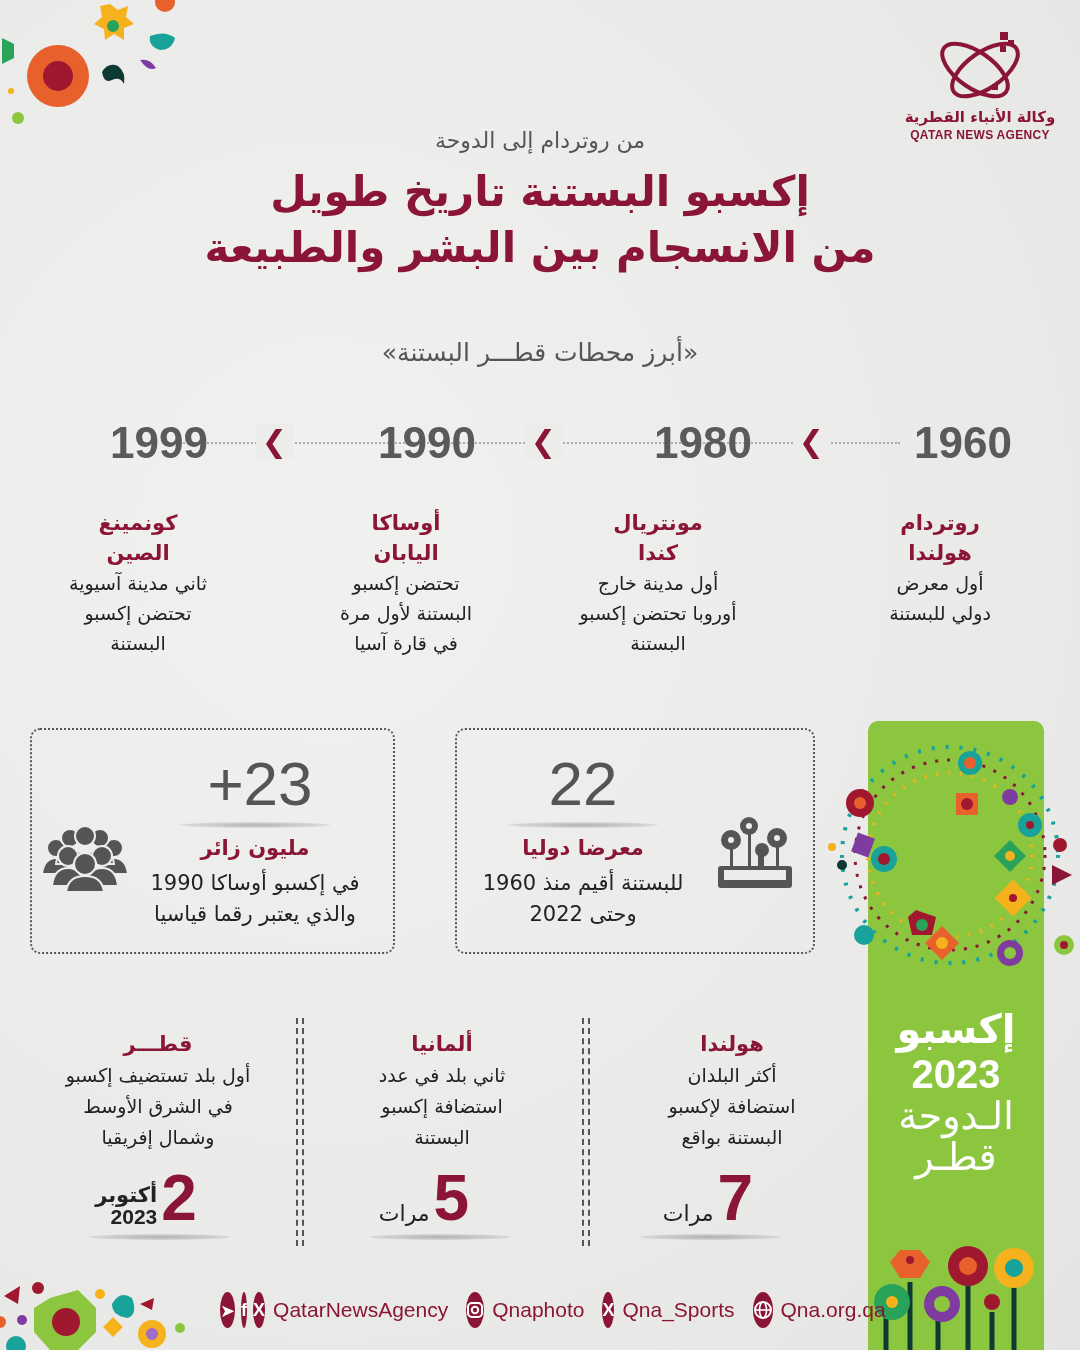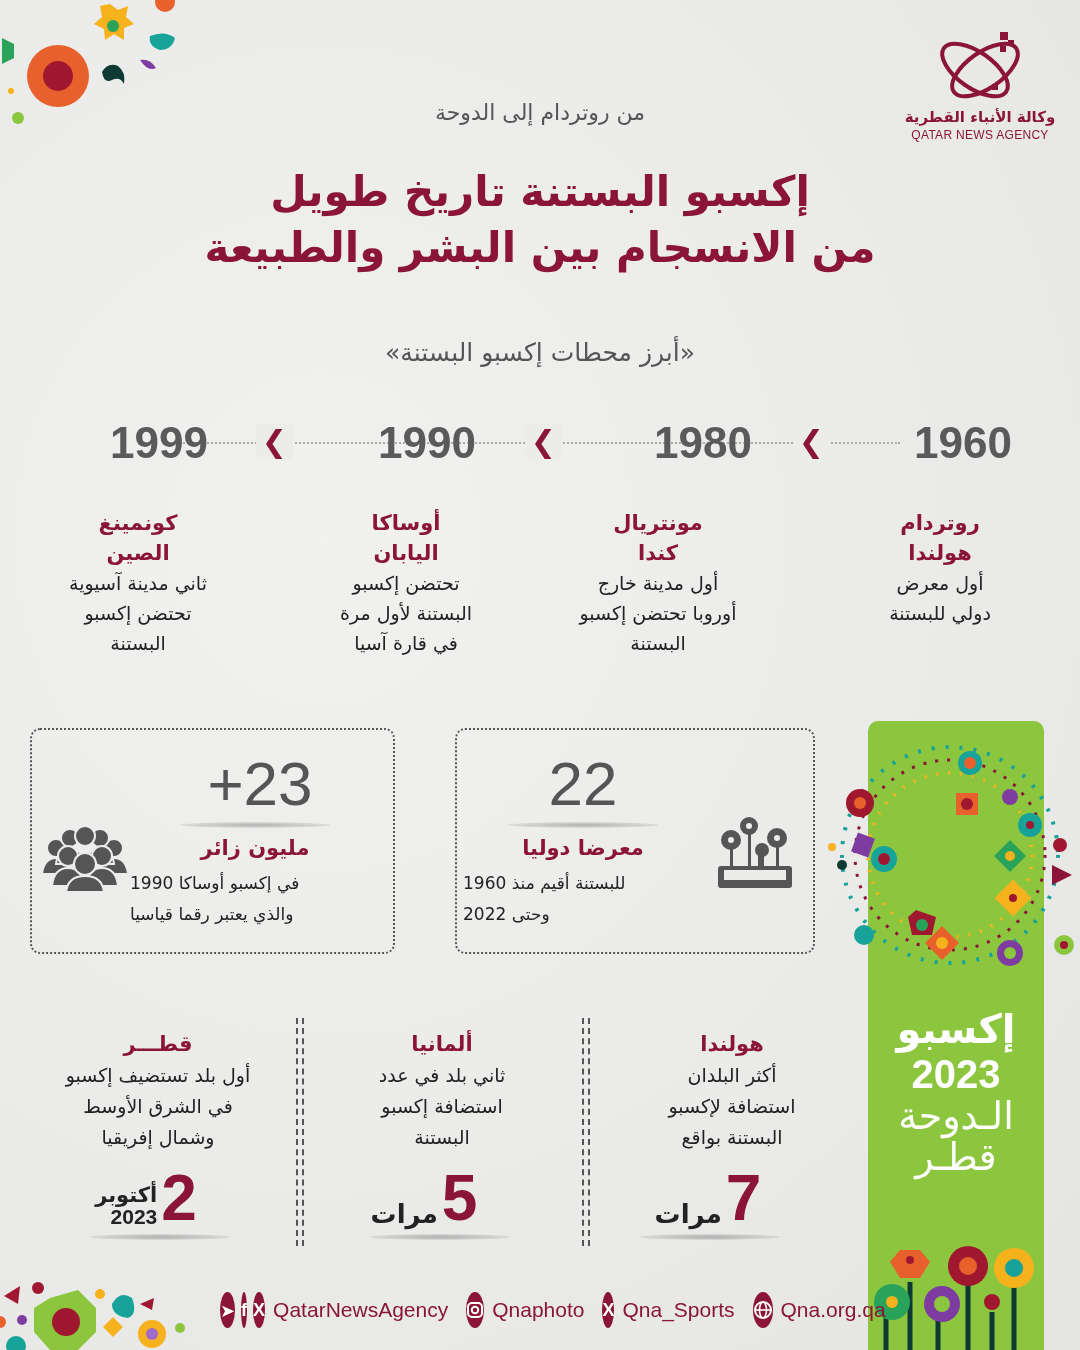--- a/index.html
+++ b/index.html
@@ -3,51 +3,51 @@
 <meta charset="utf-8">
 <style>
   * { box-sizing: border-box; margin: 0; padding: 0; }
   body { width: 1080px; height: 1350px; overflow: hidden; background: #ececeb; font-family: "DejaVu Sans", sans-serif; position: relative; color: #222; }
   .page { position: absolute; inset: 0; background: radial-gradient(ellipse at 30% 40%, #f1f1f0 0%, #e9e9e8 70%, #e4e4e3 100%); }
 
   
   .logo { position: absolute; left: 900px; top: 28px; width: 160px; text-align: center; }
   .logo svg { display: block; margin: 0 auto; }
   .logo-ar { font-size: 15px; font-weight: bold; color: #8a1538; margin-top: 4px; direction: rtl; }
-  .logo-en { font-family: "Liberation Sans", sans-serif; font-size: 12px; font-weight: normal; color: #8a1538; letter-spacing: 0.3px; margin-top: 2px; }
-
-  .kicker { position: absolute; top: 100px; left: 0; width: 1080px; text-align: center; font-size: 22px; color: #555; direction: rtl; }
+  .logo-en { font-family: "Liberation Sans", sans-serif; font-size: 12px; font-weight: bold; color: #8a1538; letter-spacing: 0.3px; margin-top: 2px; }
+
+  .kicker { position: absolute; top: 128px; left: 0; width: 1080px; text-align: center; font-size: 22px; color: #555; direction: rtl; }
   .title { position: absolute; top: 164px; left: 0; width: 1080px; text-align: center; font-size: 42px; font-weight: bold; color: #8a1538; line-height: 56px; direction: rtl; }
   .subtitle { position: absolute; top: 338px; left: 0; width: 1080px; text-align: center; font-size: 25px; color: #555; direction: rtl; }
 
   
   .timeline { position: absolute; top: 418px; left: 60px; width: 960px; height: 50px; }
   .tl-dots { position: absolute; top: 24px; left: 120px; right: 120px; border-top: 2px dotted #aaa; }
   .year { position: absolute; top: 0; font-family: "Liberation Sans", sans-serif; font-size: 44px; font-weight: bold; color: #5a5a5a; width: 140px; text-align: right; background: transparent; }
   .chev { position: absolute; top: 6px; font-size: 30px; font-weight: bold; color: #8a1538; background: #ececeb; padding: 0 6px; }
 
   .stations { position: absolute; top: 508px; left: 0; width: 1080px; }
   .station { position: absolute; width: 220px; text-align: center; direction: rtl; }
   .st-city { font-size: 21px; font-weight: bold; color: #8a1538; line-height: 30px; }
   .st-desc { font-size: 19px; color: #222; line-height: 30px; }
 
   
   .stat-box { position: absolute; border: 2px dotted #555; border-radius: 10px; }
   .big-num { position: absolute; font-family: "Liberation Sans", sans-serif; font-size: 62px; color: #555; text-align: center; }
   .shadow-line { position: absolute; height: 6px; border-radius: 50%; background: radial-gradient(ellipse, rgba(0,0,0,0.25), rgba(0,0,0,0)); }
   .stat-label { position: absolute; text-align: center; direction: rtl; font-size: 21px; font-weight: bold; color: #8a1538; }
-  .stat-desc { position: absolute; text-align: left; direction: rtl; font-size: 17px; line-height: 31px; color: #222; }
+  .stat-desc { position: absolute; text-align: center; direction: rtl; font-size: 21px; line-height: 31px; color: #222; }
 
   
   .country { position: absolute; width: 240px; text-align: center; direction: rtl; }
   .c-name { font-size: 21px; font-weight: bold; color: #8a1538; line-height: 32px; }
   .c-desc { font-size: 19px; line-height: 31px; color: #222; }
   .c-count { position: absolute; direction: rtl; display: flex; align-items: flex-end; justify-content: center; width: 240px; gap: 4px; }
   .c-big { font-family: "Liberation Sans", sans-serif; font-size: 64px; font-weight: bold; color: #8a1538; line-height: 60px; }
-  .c-small { font-size: 26px; font-weight: bold; color: #222; line-height: 28px; }
+  .c-small { font-size: 22px; font-weight: normal; color: #222; line-height: 28px; }
   .c-small2 { font-size: 21px; font-weight: bold; color: #222; line-height: 22px; text-align: right; }
   .vdiv { position: absolute; width: 8px; border-left: 2px dashed #555; border-right: 2px dashed #555; }
 
   
   .green { position: absolute; left: 868px; top: 721px; width: 176px; height: 629px; background: #8cc63f; border-radius: 10px 10px 0 0; }
   .expo-text { position: absolute; left: 868px; top: 1005px; width: 176px; text-align: center; color: #fff; }
   .expo-1 { font-size: 40px; font-weight: bold; direction: rtl; line-height: 48px; }
   .expo-2 { font-family: "Liberation Sans", sans-serif; font-size: 40px; font-weight: bold; line-height: 42px; }
   .expo-3 { font-size: 38px; direction: rtl; line-height: 42px; font-weight: 300; }
   .expo-4 { font-size: 38px; direction: rtl; line-height: 40px; }
@@ -87,21 +87,21 @@
     </svg>
     <div class="logo-ar">وكالة الأنباء القطرية</div>
     <div class="logo-en">QATAR NEWS AGENCY</div>
   </div>
 
   <div class="kicker">من روتردام إلى الدوحة</div>
   <div class="title">
     <div>إكسبو البستنة تاريخ طويل</div>
     <div>من الانسجام بين البشر والطبيعة</div>
   </div>
-  <div class="subtitle">«أبرز محطات إكسبو البستنة»</div>
+  <div class="subtitle">«أبرز محطات قطـــر البستنة»</div>
 
   <div class="timeline">
     <div class="tl-dots"></div>
     <div class="year" style="right:8px">1960</div>
     <div class="chev" style="right:190px">❮</div>
     <div class="year" style="right:268px">1980</div>
     <div class="chev" style="right:458px">❮</div>
     <div class="year" style="right:544px">1990</div>
     <div class="chev" style="right:727px">❮</div>
     <div class="year" style="right:812px">1999</div>

